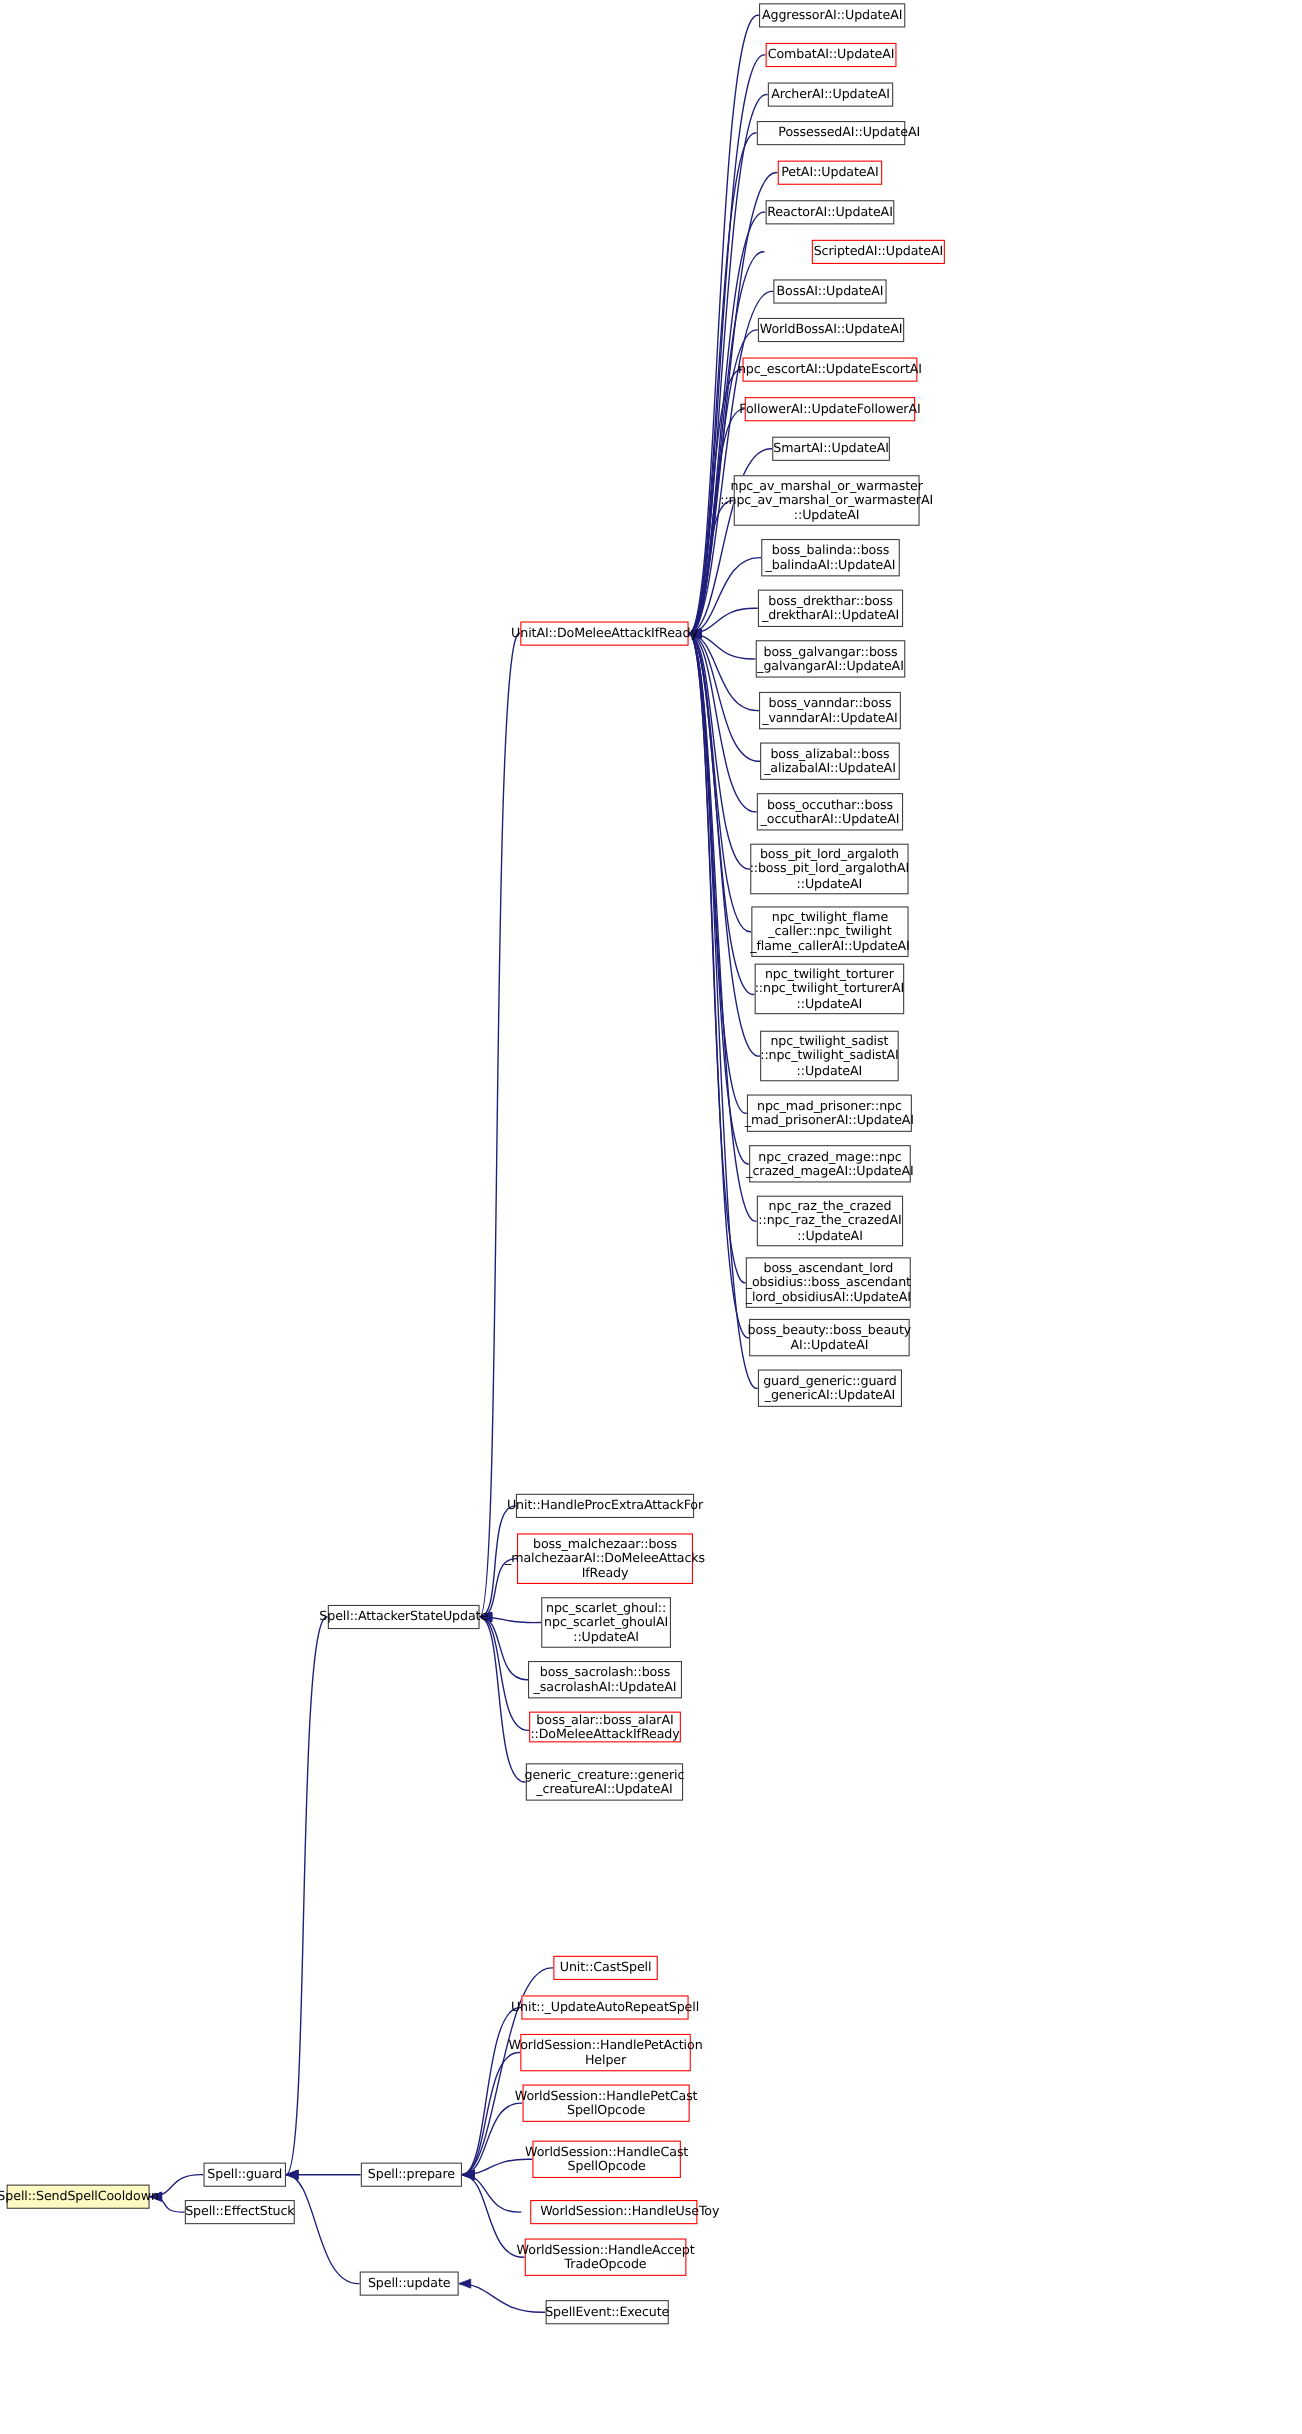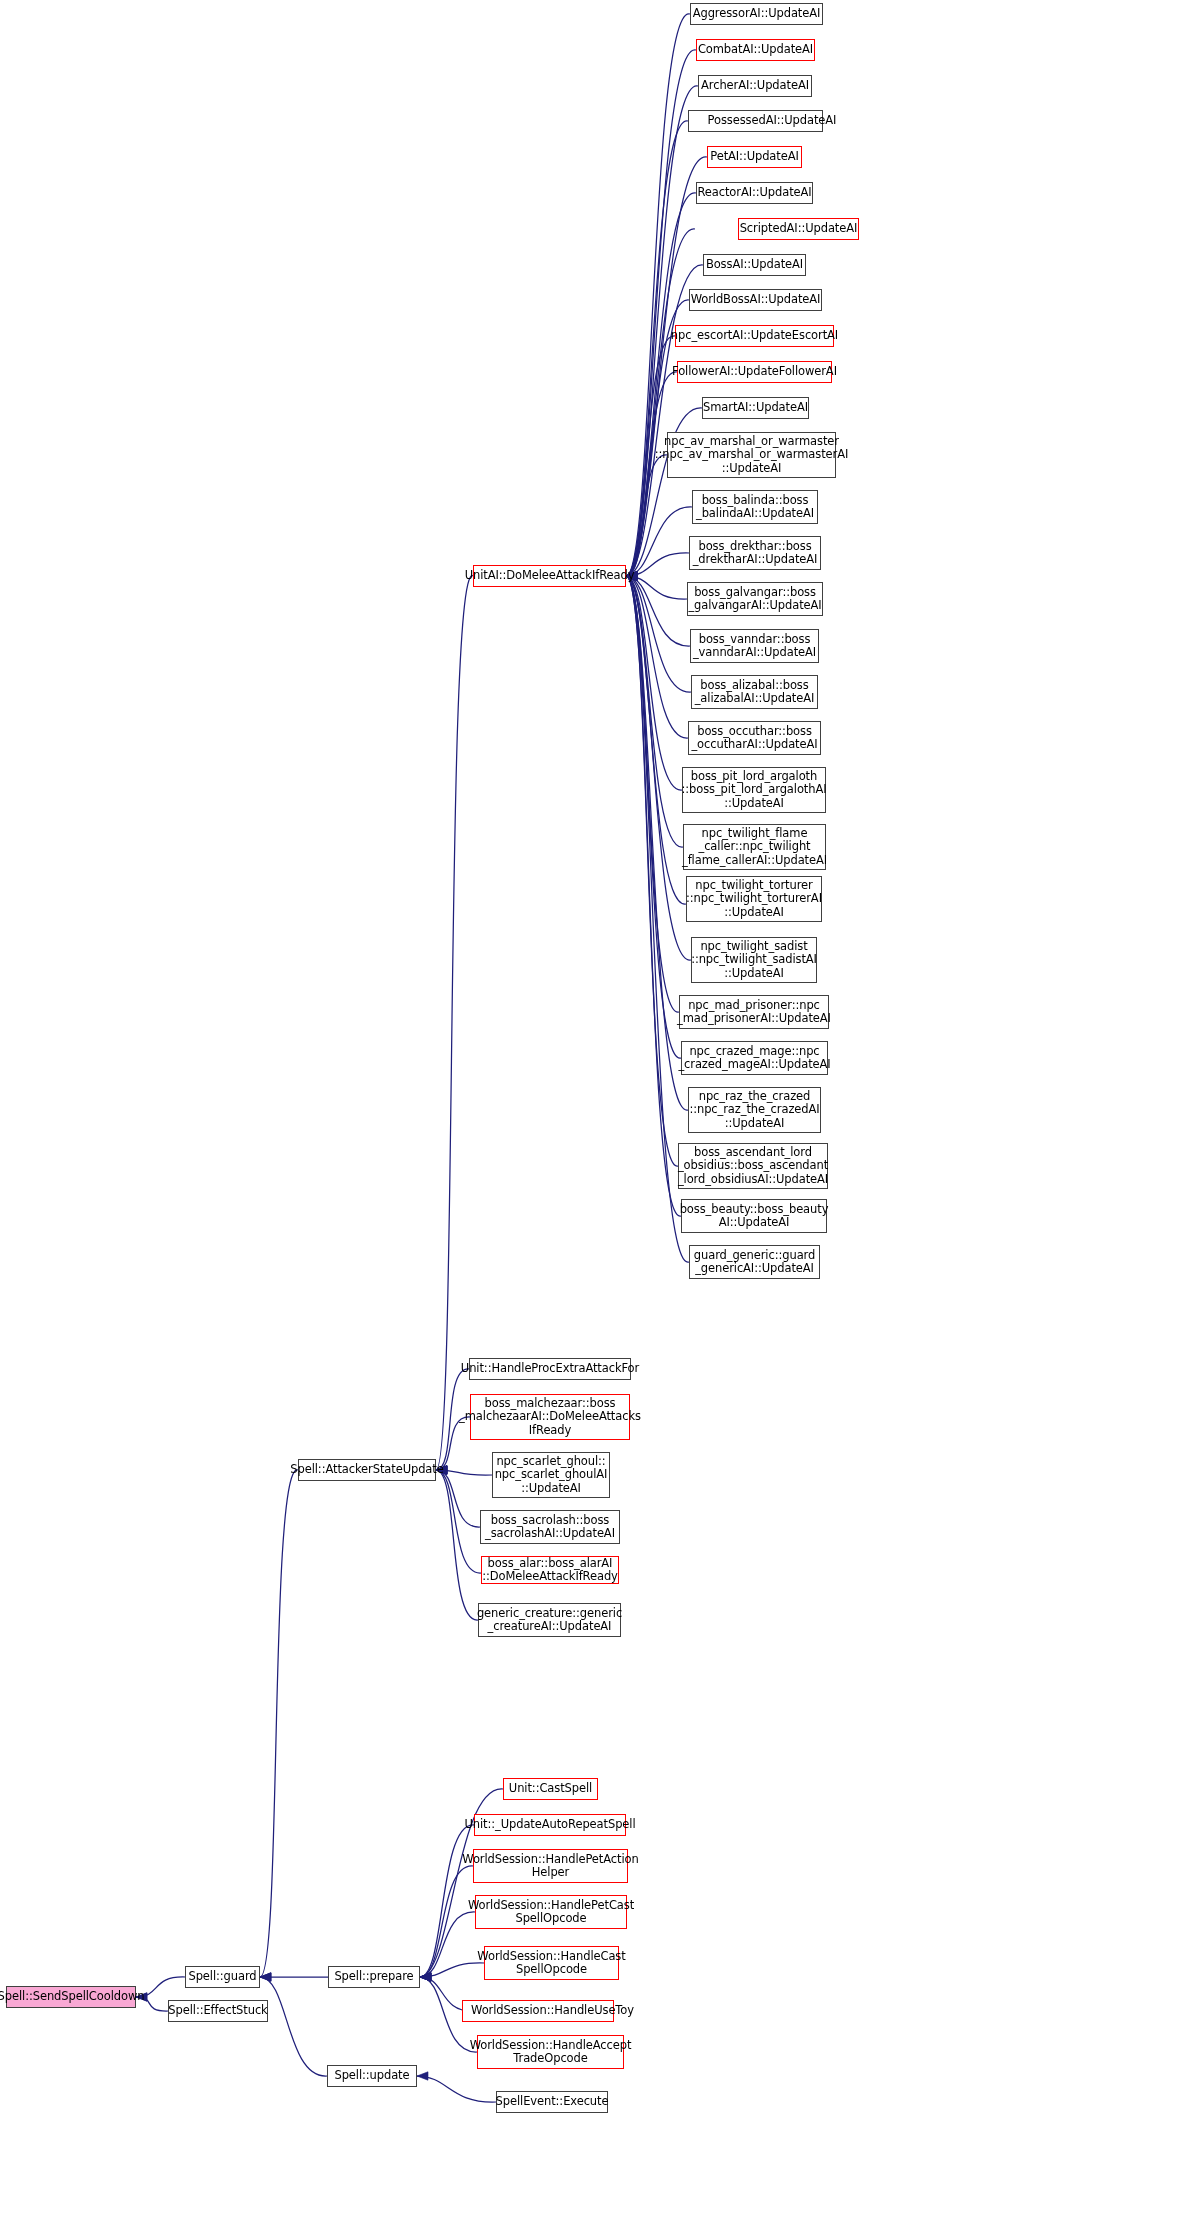--- a/index.html
+++ b/index.html
@@ -14,21 +14,21 @@
     font-size:11.5px;
     line-height:13.5px;
     color:#000;
     background:#ffffff;
     border:1px solid #404040;
     white-space:pre-line;
     padding:1px 3px;
     letter-spacing:-0.1px;
   }
   .node.red{border:1px solid #ff0000;}
-  .node.root{background:#f9a8d4;border:1px solid #404040;}
+  .node.root{background:#fef9c3;border:1px solid #404040;}
 </style>
 </head>
 <body>
 
 <div id="canvas">
   <svg id="edges" xmlns="http://www.w3.org/2000/svg">
       <path d="M 185 1977 C 151.2875 1975.941510510208, 160.78 1997, 136 1997" fill="none" stroke="#1f1f7a" stroke-width="1.25"></path>
       <polygon points="136,1997 147,1992.8 147,2001.2" fill="#1f1f7a" stroke="#1f1f7a" stroke-width="0.6"></polygon>
       <path d="M 168 2011 C 141.3 2011.698569967863, 157.04 1997, 136 1997" fill="none" stroke="#1f1f7a" stroke-width="1.25"></path>
       <polygon points="136,1997 147,1992.8 147,2001.2" fill="#1f1f7a" stroke="#1f1f7a" stroke-width="0.6"></polygon>
@@ -134,21 +134,21 @@
       <div class="node" style="left: 328px; top: 1966px; width: 92px; height: 22px;">Spell::prepare</div>
       <div class="node" style="left: 327px; top: 2065px; width: 90px; height: 22px;">Spell::update</div>
       <div class="node red" style="left: 503px; top: 1778px; width: 95px; height: 22px;">Unit::CastSpell</div>
       <div class="node red" style="left: 474px; top: 1814px; width: 152px; height: 22px;">Unit::_UpdateAutoRepeatSpell</div>
       <div class="node red" style="left: 473px; top: 1849px; width: 155px; height: 34px;">WorldSession::HandlePetAction
 Helper</div>
       <div class="node red" style="left: 475px; top: 1895px; width: 152px; height: 34px;">WorldSession::HandlePetCast
 SpellOpcode</div>
       <div class="node red" style="left: 484px; top: 1946px; width: 135px; height: 34px;">WorldSession::HandleCast
 SpellOpcode</div>
-      <div class="node red" style="left: 462px; top: 2000px; width: 152px; height: 22px; padding-left: 32px;">WorldSession::HandleUseToy</div>
+      <div class="node red" style="left: 482px; top: 2000px; width: 152px; height: 22px; padding-left: 32px;">WorldSession::HandleUseToy</div>
       <div class="node red" style="left: 477px; top: 2035px; width: 147px; height: 34px;">WorldSession::HandleAccept
 TradeOpcode</div>
       <div class="node" style="left: 496px; top: 2091px; width: 112px; height: 22px;">SpellEvent::Execute</div>
       <div class="node" style="left: 298px; top: 1459px; width: 138px; height: 22px;">Spell::AttackerStateUpdate</div>
       <div class="node" style="left: 469px; top: 1358px; width: 162px; height: 22px;">Unit::HandleProcExtraAttackFor</div>
       <div class="node red" style="left: 470px; top: 1394px; width: 160px; height: 46px;">boss_malchezaar::boss
 _malchezaarAI::DoMeleeAttacks
 IfReady</div>
       <div class="node" style="left: 492px; top: 1452px; width: 118px; height: 46px;">npc_scarlet_ghoul::
 npc_scarlet_ghoulAI

